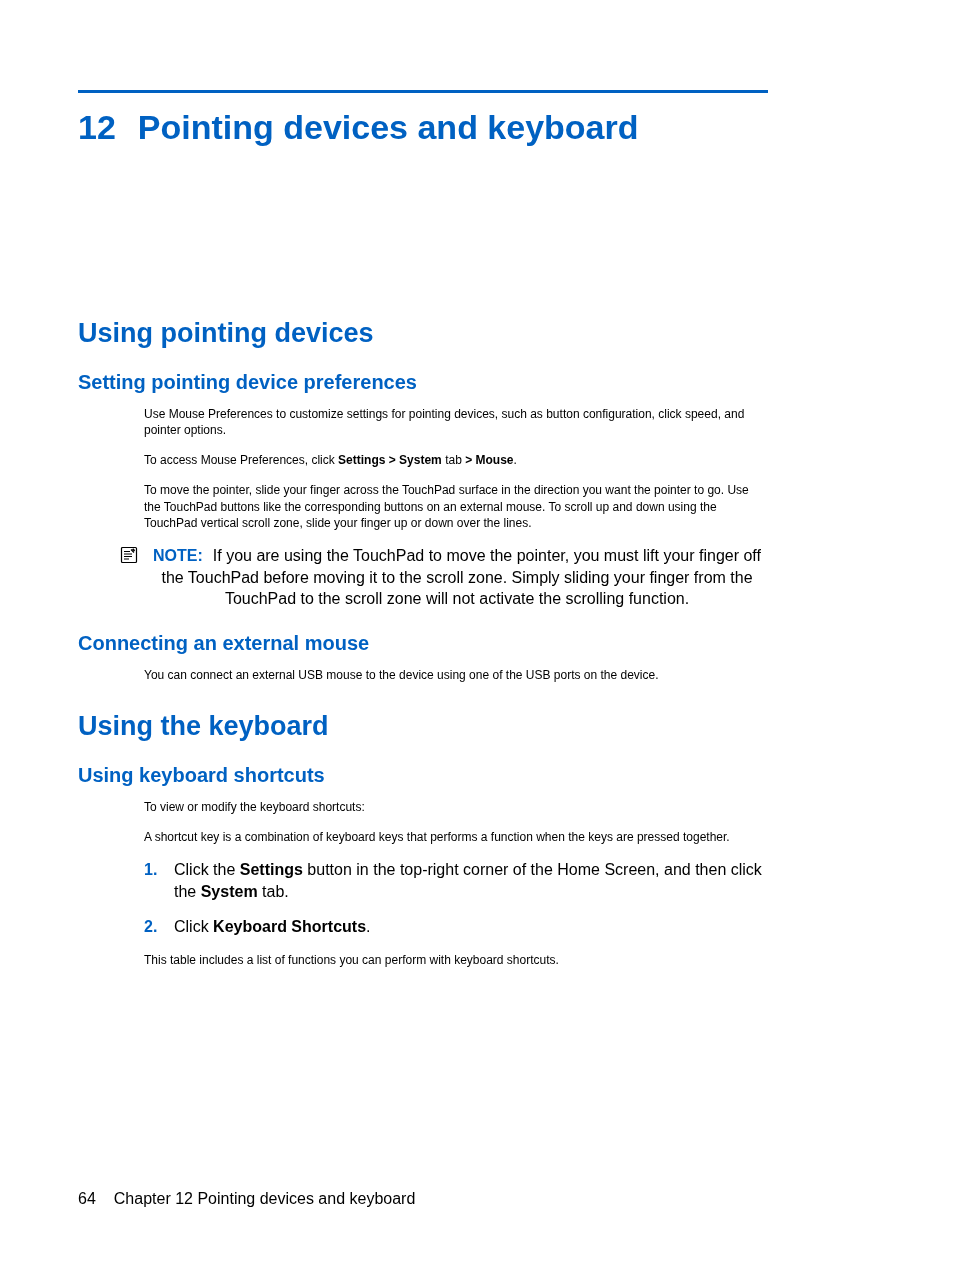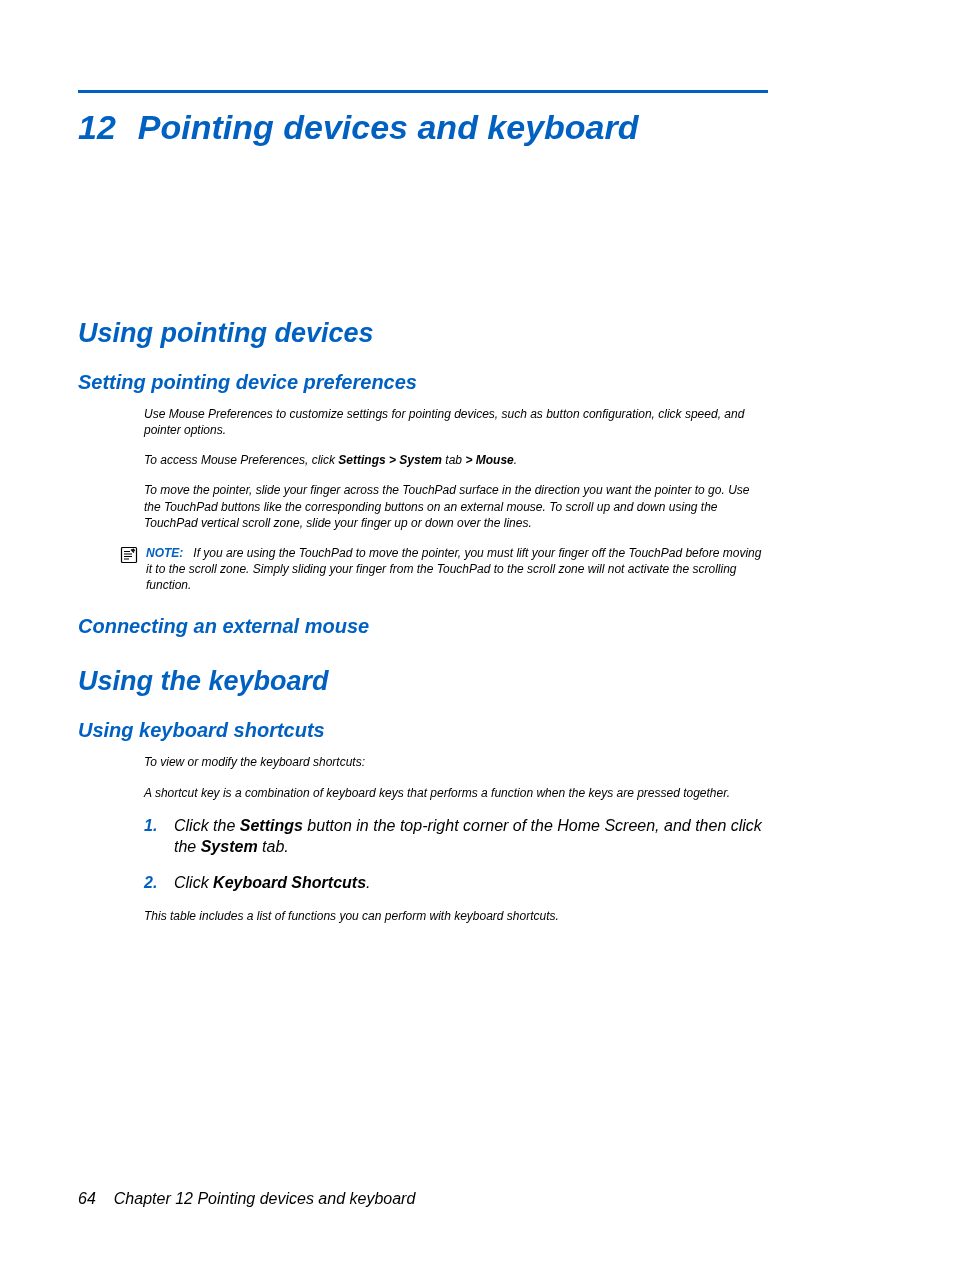--- a/index.html
+++ b/index.html
@@ -2,21 +2,20 @@
 <html><head>
 <meta charset="utf-8">
 <style>
   * { box-sizing: border-box; margin: 0; padding: 0; }
   html, body { width: 954px; height: 1270px; background: #fff; font-family: Arial, Helvetica, sans-serif; color: #000; }
   .page {
     position: relative;
     width: 846px;
     height: 1270px;
     padding: 90px 78px 60px 78px;
-    font-style: italic;
   }
   .rule {
     border-top: 3px solid #0061c2;
     margin-bottom: 14px;
   }
   h1.chapter-title {
     color: #0061c2;
     font-size: 34px;
     font-weight: bold;
     line-height: 1.2;
@@ -48,22 +47,23 @@
     align-items: flex-start;
     margin-left: 42px;
     margin-bottom: 14px;
   }
   .note-icon {
     flex: 0 0 22px;
     margin-right: 4px;
     margin-top: 1px;
   }
   .note-text {
-    font-size: 12px;
+    font-size: 16px;
     line-height: 1.35;
+    text-align: center;
   }
   .note-label {
     color: #0061c2;
     font-weight: bold;
     margin-right: 10px;
   }
   ol.steps {
     list-style: none;
     margin-left: 66px;
     padding: 0;
@@ -126,20 +126,21 @@
         <path d="M11 3.5 L14 6.5" stroke="#000" stroke-width="1.3"></path>
         <path d="M13.2 2.3 L15.2 4.3 L14 5.5 L12 3.5 Z" fill="#000"></path>
       </svg>
     </span>
     <span class="note-text">
       <span class="note-label">NOTE:</span><span>If you are using the TouchPad to move the pointer, you must lift your finger off the TouchPad before moving it to the scroll zone. Simply sliding your finger from the TouchPad to the scroll zone will not activate the scrolling function.</span>
     </span>
   </div>
 
   <h3 class="subsection">Connecting an external mouse</h3>
+  <p class="body-block">You can connect an external USB mouse to the device using one of the USB ports on the device.</p>
 
   <h2 class="section">Using the keyboard</h2>
 
   <h3 class="subsection">Using keyboard shortcuts</h3>
   <p class="body-block">To view or modify the keyboard shortcuts:</p>
   <p class="body-block">A shortcut key is a combination of keyboard keys that performs a function when the keys are pressed together.</p>
 
   <ol class="steps">
     <li>
       <span class="step-num">1.</span>

